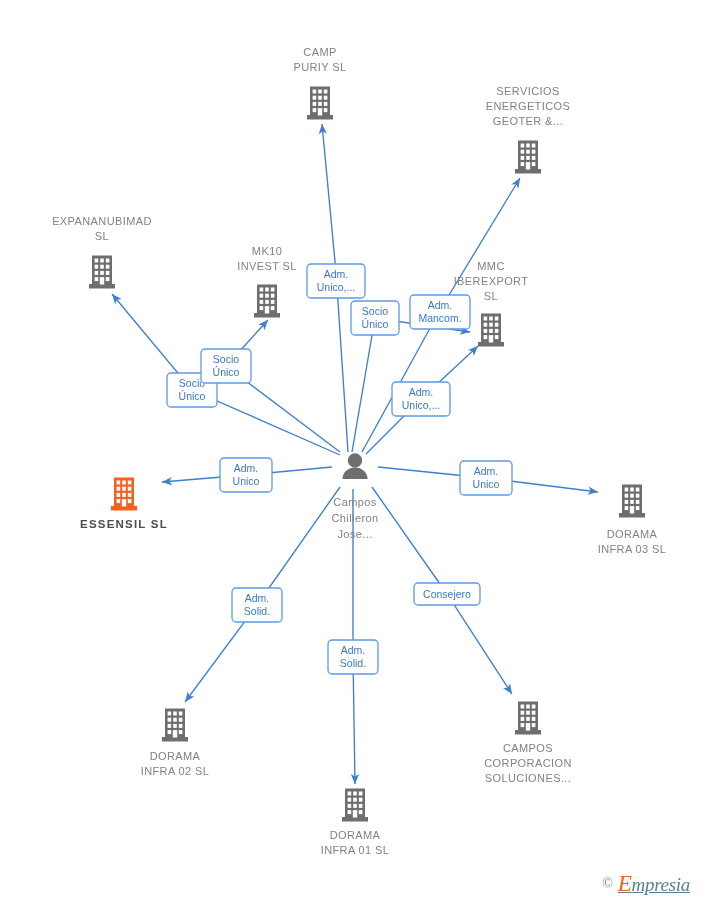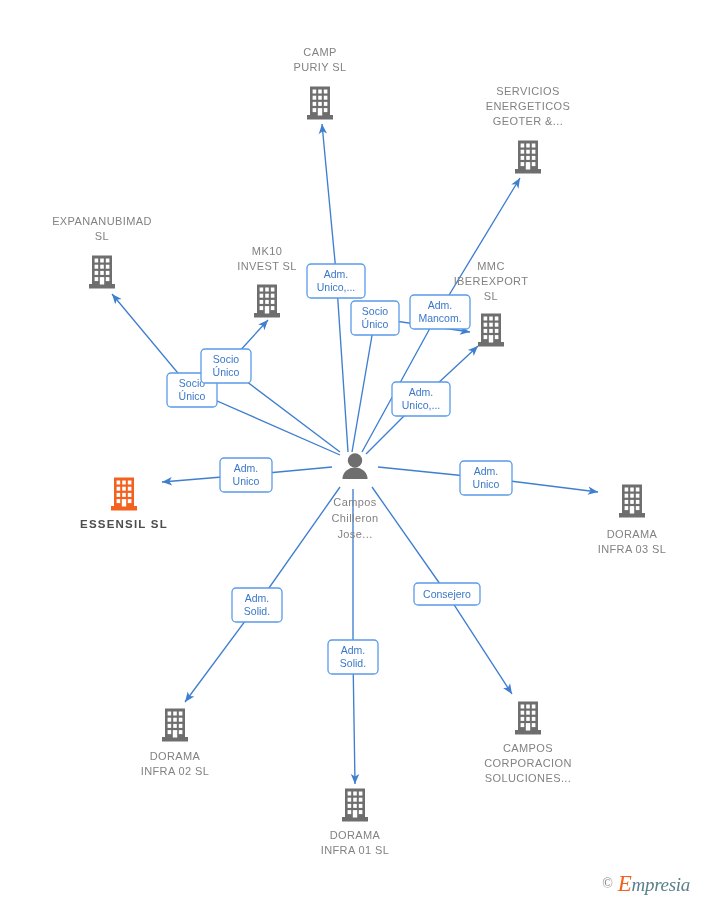--- a/index.html
+++ b/index.html
@@ -74,20 +74,21 @@
     color: #8a8a8a;
     font-size: 14px;
     font-family: "Liberation Serif", serif;
   }
   #watermark .brand {
     font-family: "Liberation Serif", serif;
     font-style: italic;
     font-size: 19px;
     color: #58808c;
     letter-spacing: -0.3px;
+    text-decoration: underline;
   }
   #watermark .brand .cap {
     color: #f4611f;
     font-size: 23px;
   }
 </style>
 </head>
 <body>
 
 <div id="graph-root">

